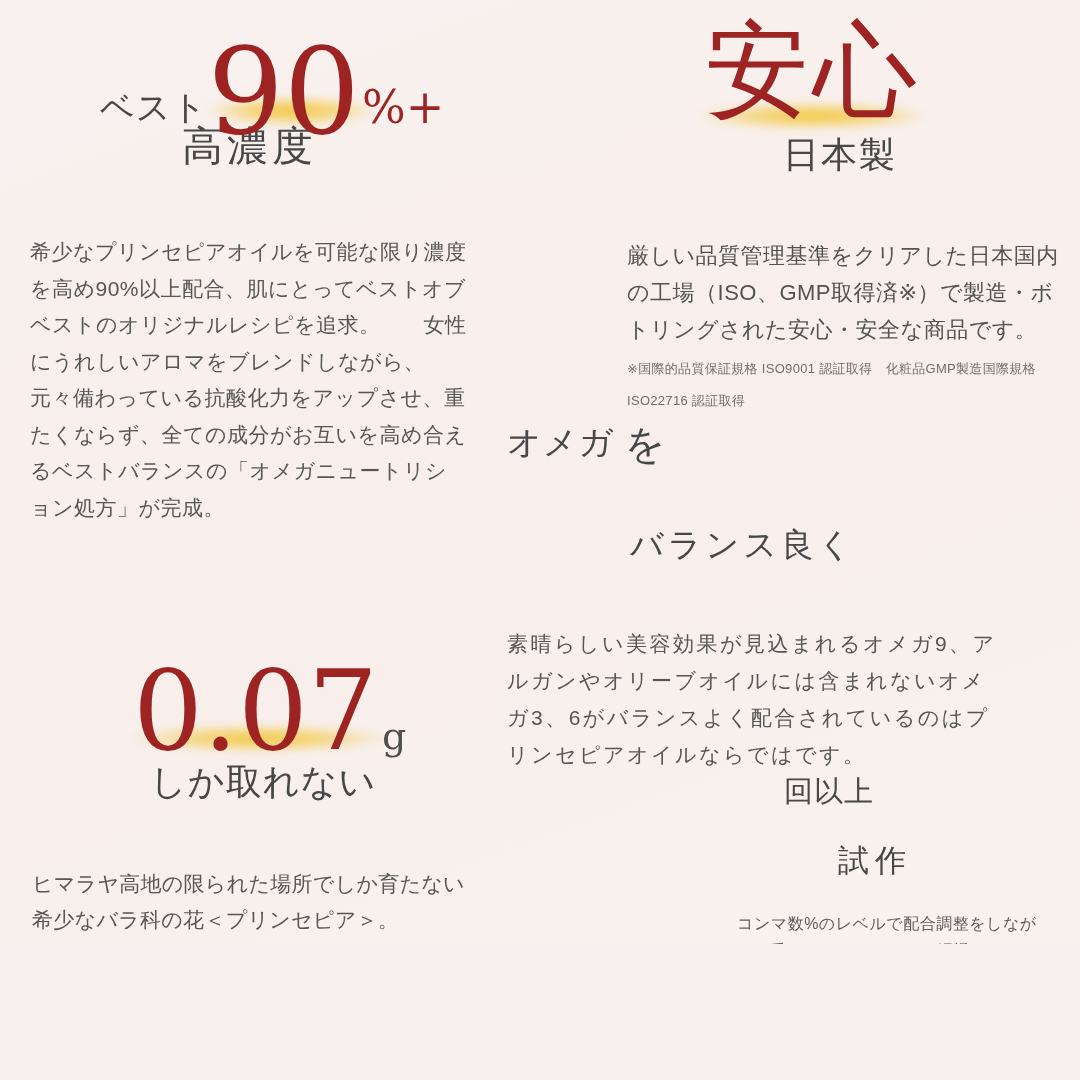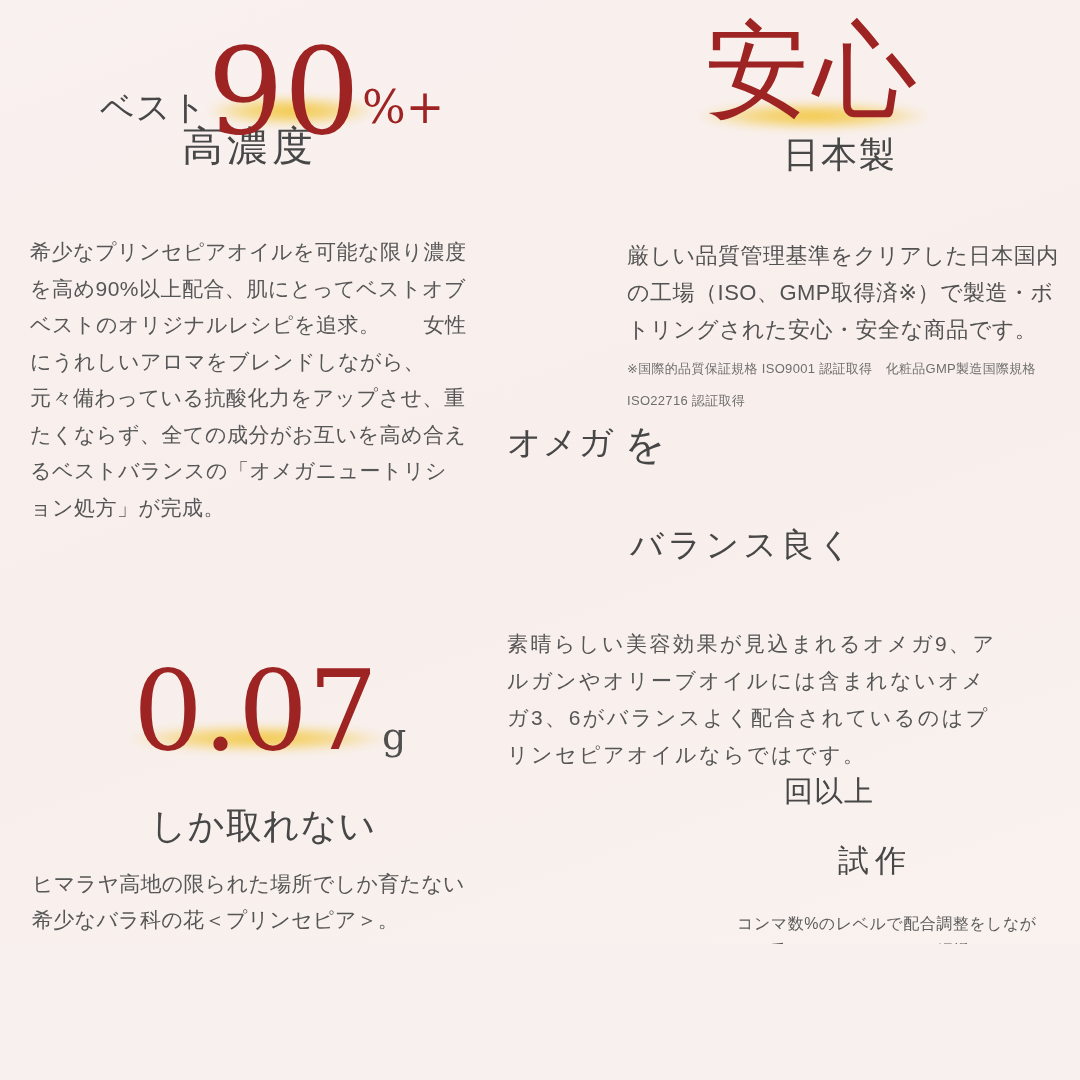--- a/index.html
+++ b/index.html
@@ -51,21 +51,21 @@
   .omega-dot    { font-size:44px; position:relative; top:-17px; margin:0 1px; }
   .omega-suffix { font-size:40px; margin-left:10px; }
   .omega-sub    { left:630px; top:527px; font-size:33px; letter-spacing:4px; line-height:1.1; }
   .omega-body   { left:507px; top:604px; width:500px; font-size:21px; line-height:37px; letter-spacing:2.5px; color:#565656; }
 
   
   .yield-head { left:133px; top:656px; }
   .yield-num  { font-size:110px; }
   .yield-num .hl-glow { left:-6px; right:-12px; height:27px; bottom:14px; }
   .yield-unit { font-size:38px; color:#4f4f4f; margin-left:4px; }
-  .yield-sub  { left:150px; top:762px; font-size:36px; letter-spacing:1px; line-height:1.1;margin-top:44px; }
+  .yield-sub  { left:150px; top:762px; font-size:36px; letter-spacing:1px; line-height:1.1; }
   .yield-body { left:32px; top:845px; width:440px; font-size:21px; line-height:36px; letter-spacing:0.3px; color:#565656; white-space:pre-line; }
 
   
   .trial-head   { left:781px; top:782px; }
   .trial-num    { font-size:72px; letter-spacing:-2px; }
   .trial-num .hl-glow { left:-8px; right:-8px; height:21px; bottom:6px; }
   .trial-suffix { font-size:29px; position:relative; top:-5px; margin-left:3px; letter-spacing:1px; }
   .trial-sub    { left:838px; top:843px; font-size:31px; letter-spacing:6px; line-height:1.1; }
   .trial-body   { left:737px; top:895px; width:332px; font-size:16px; line-height:26.5px; letter-spacing:0.5px; color:#5c5c5c; }
 </style>

